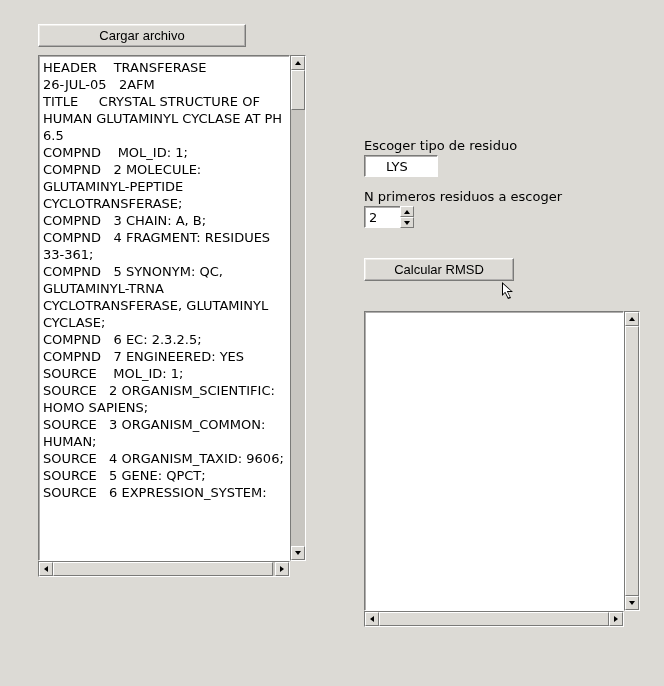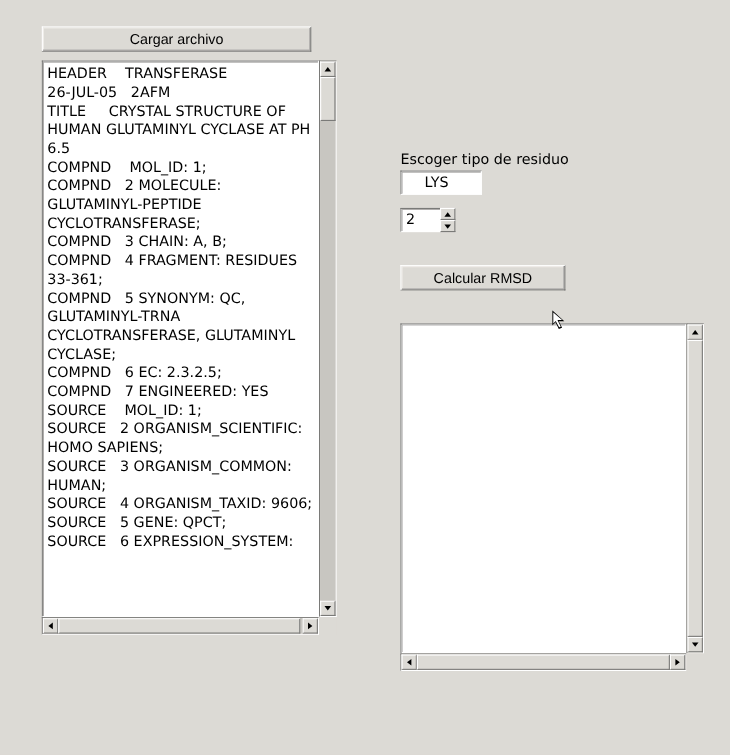--- a/index.html
+++ b/index.html
@@ -24,21 +24,21 @@
     cursor: pointer;
   }
   .left-col {
     position: absolute;
     left: 38px;
     top: 24px;
     width: 268px;
   }
   .load-btn {
     display: block;
-    width: 245px;
+    width: 208px;
     margin: 0 0 8px 0;
   }
   .text-box {
     width: 268px;
     height: 522px;
     position: relative;
     display: flex;
     flex-direction: column;
   }
   .text-outer {
@@ -240,20 +240,21 @@
     </div>
   </div>
 </div>
 
 <div class="right-col">
   <div class="field-label">Escoger tipo de residuo</div>
   <input class="text-input" value="LYS" style="">
 
   <div style="height:12px"></div>
 
+  <div class="field-label">N primeros residuos a escoger</div>
   <div class="spin-wrap">
     <input class="spin-input" value="2" style="">
     <div class="spin-btns">
       <div class="spin-btn">
           <span class="arrow-up"></span>
         </div>
       <div class="spin-btn">
           <span class="arrow-down"></span>
         </div>
     </div>

